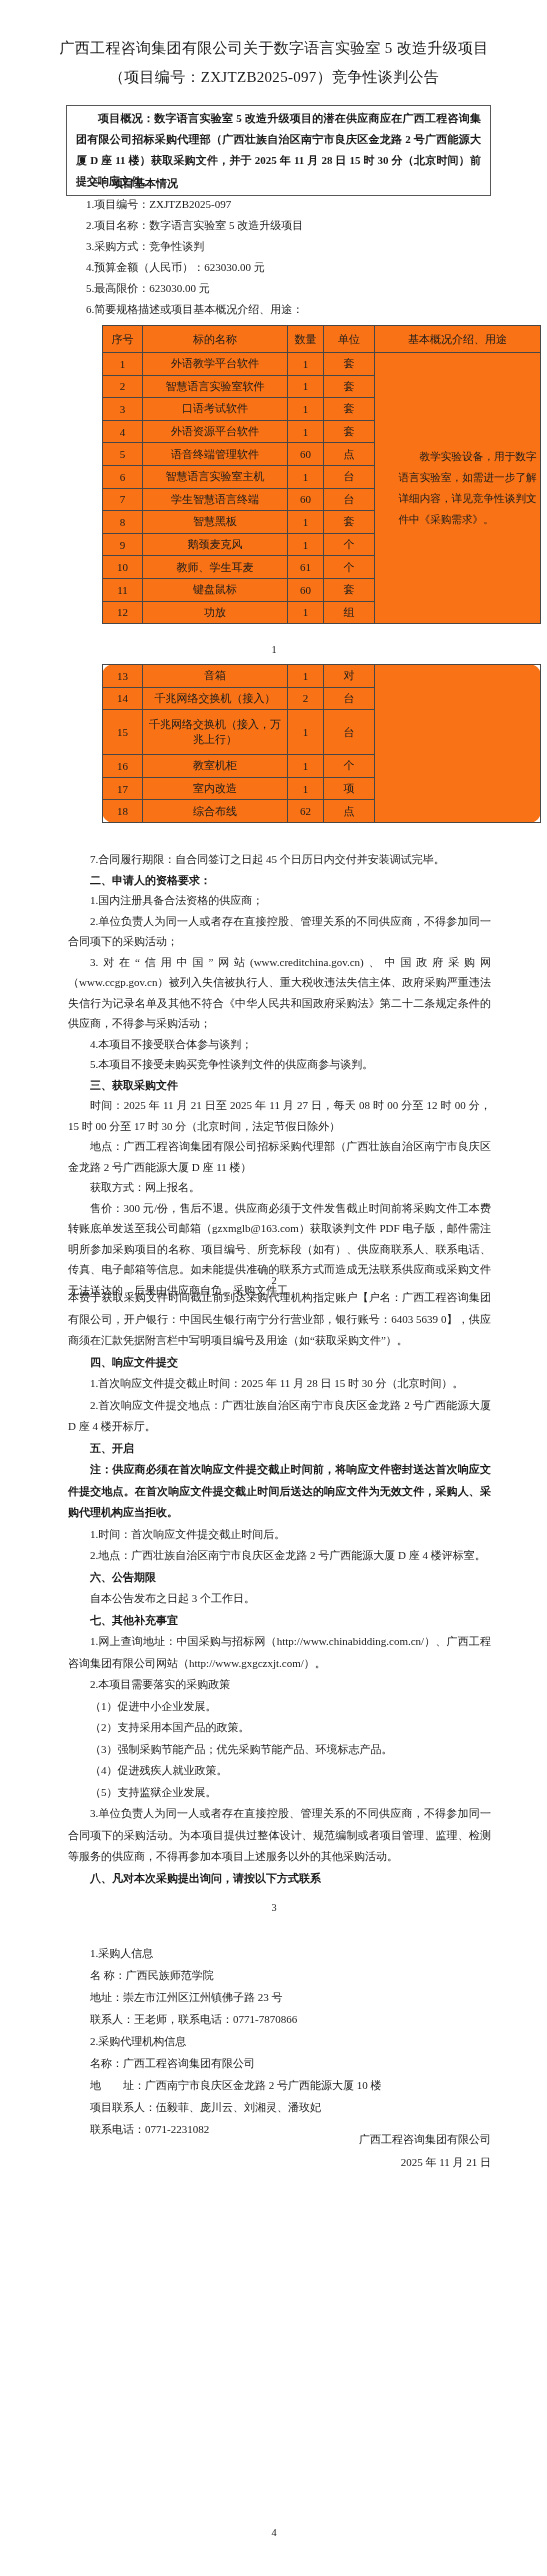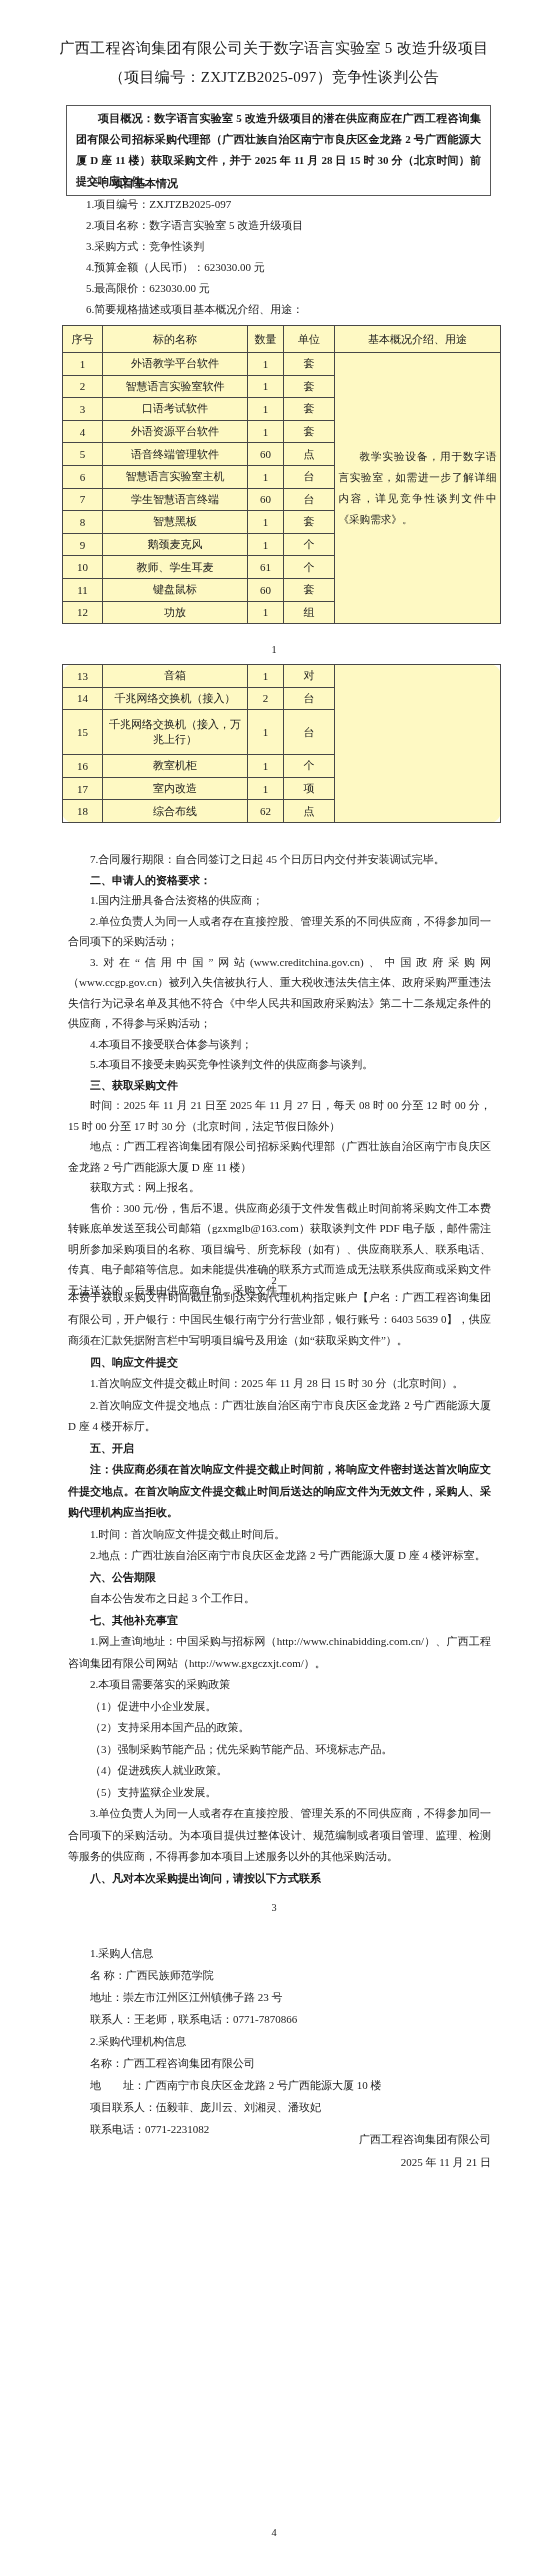--- a/index.html
+++ b/index.html
@@ -15,30 +15,30 @@
     font-size:15px; font-weight:normal; line-height:29.4px; letter-spacing:0.3px; }
   #summary-box { top:105px; left:66px; width:425px;
     border:0.7px solid #585858; padding:2.1px 9px 2.7px;
     font-size:11px; font-weight:bold; line-height:21px; text-align:justify; }
   #summary-box p { text-indent:2em; }
   #sec1-heading { top:173px; left:68px; width:423px;
     font-size:11px; font-weight:bold; line-height:20.5px; text-indent:2em; }
   #sec1-items { top:194px; left:64px; width:423px;
     font-size:11px; line-height:21px; }
   #sec1-items div { text-indent:2em; }
-  table { border-collapse:collapse; table-layout:fixed; font-size:11px; background:#fef9c3; }
+  table { border-collapse:collapse; table-layout:fixed; font-size:11px; background:#f97316;margin-left:40px; }
   th,td { border:0.7px solid #474747; text-align:center; vertical-align:middle;
     padding:0; font-weight:normal; overflow:hidden; }
   #items-table-1 { top:325px; left:62px; width:438px; }
   #items-table-2 { top:664px; left:62px; width:438px;border-radius:12px; }
   tr.hdr { height:27px; }
   tr.r { height:22.6px; }
   tr.r-tall { height:45px; }
   td.name-cell { line-height:15px; padding:0 2.7px; }
-  td.merged-cell { vertical-align:middle; }
+  td.merged-cell { vertical-align:middle;padding-left:20px; }
   td.merged-cell .note { font-size:10.6px; line-height:21px; text-align:justify;
     text-indent:2em; padding:0 3.4px; }
   .pagenum { left:0; width:548px; text-align:center; font-size:10.3px; line-height:22px; }
   #pagenum-1 { top:639px; }
   #pagenum-2 { top:1270px; }
   #pagenum-3 { top:1897px; }
   #pagenum-4 { top:2522px; }
   .flow { left:68px; width:423px; font-size:11px; text-align:justify; }
   #flow-1 { top:820px; line-height:20.5px;margin-top:29px; }
   #flow-2 { top:1287px; line-height:21.5px; }

